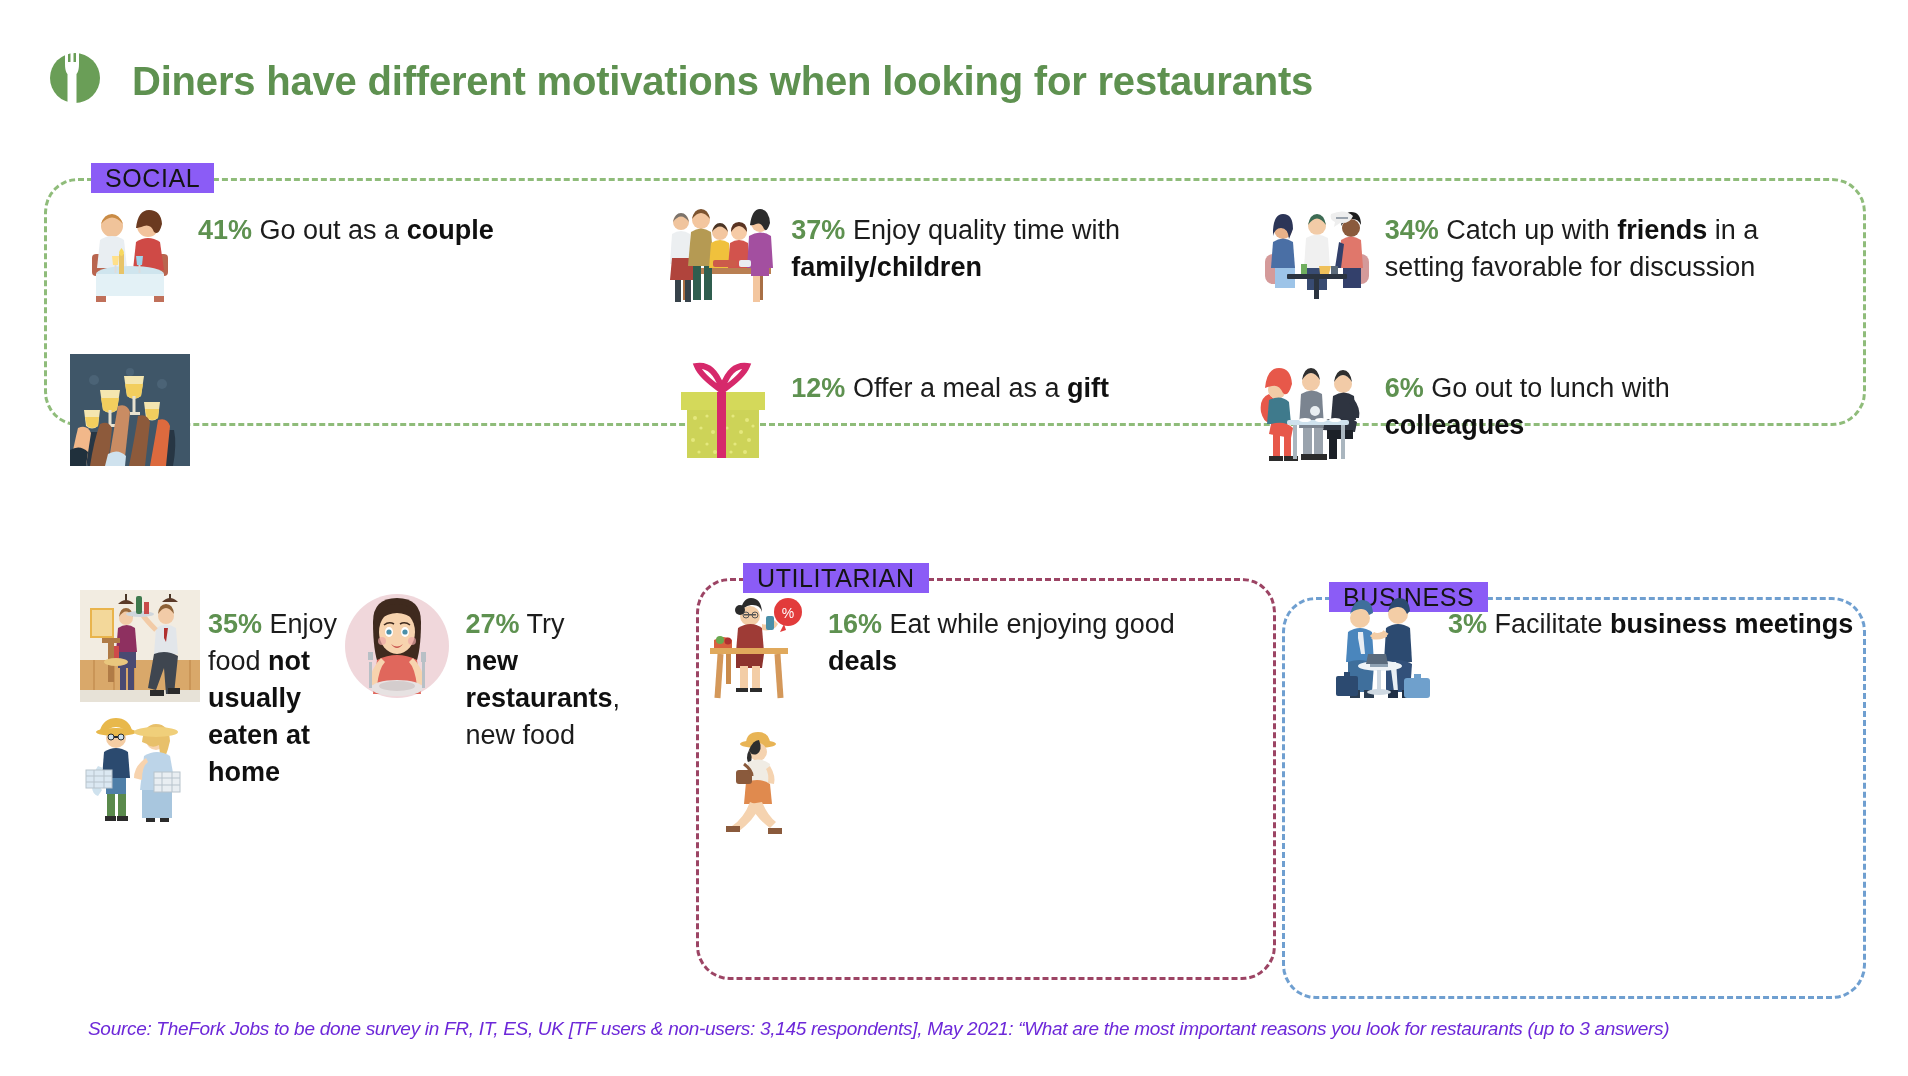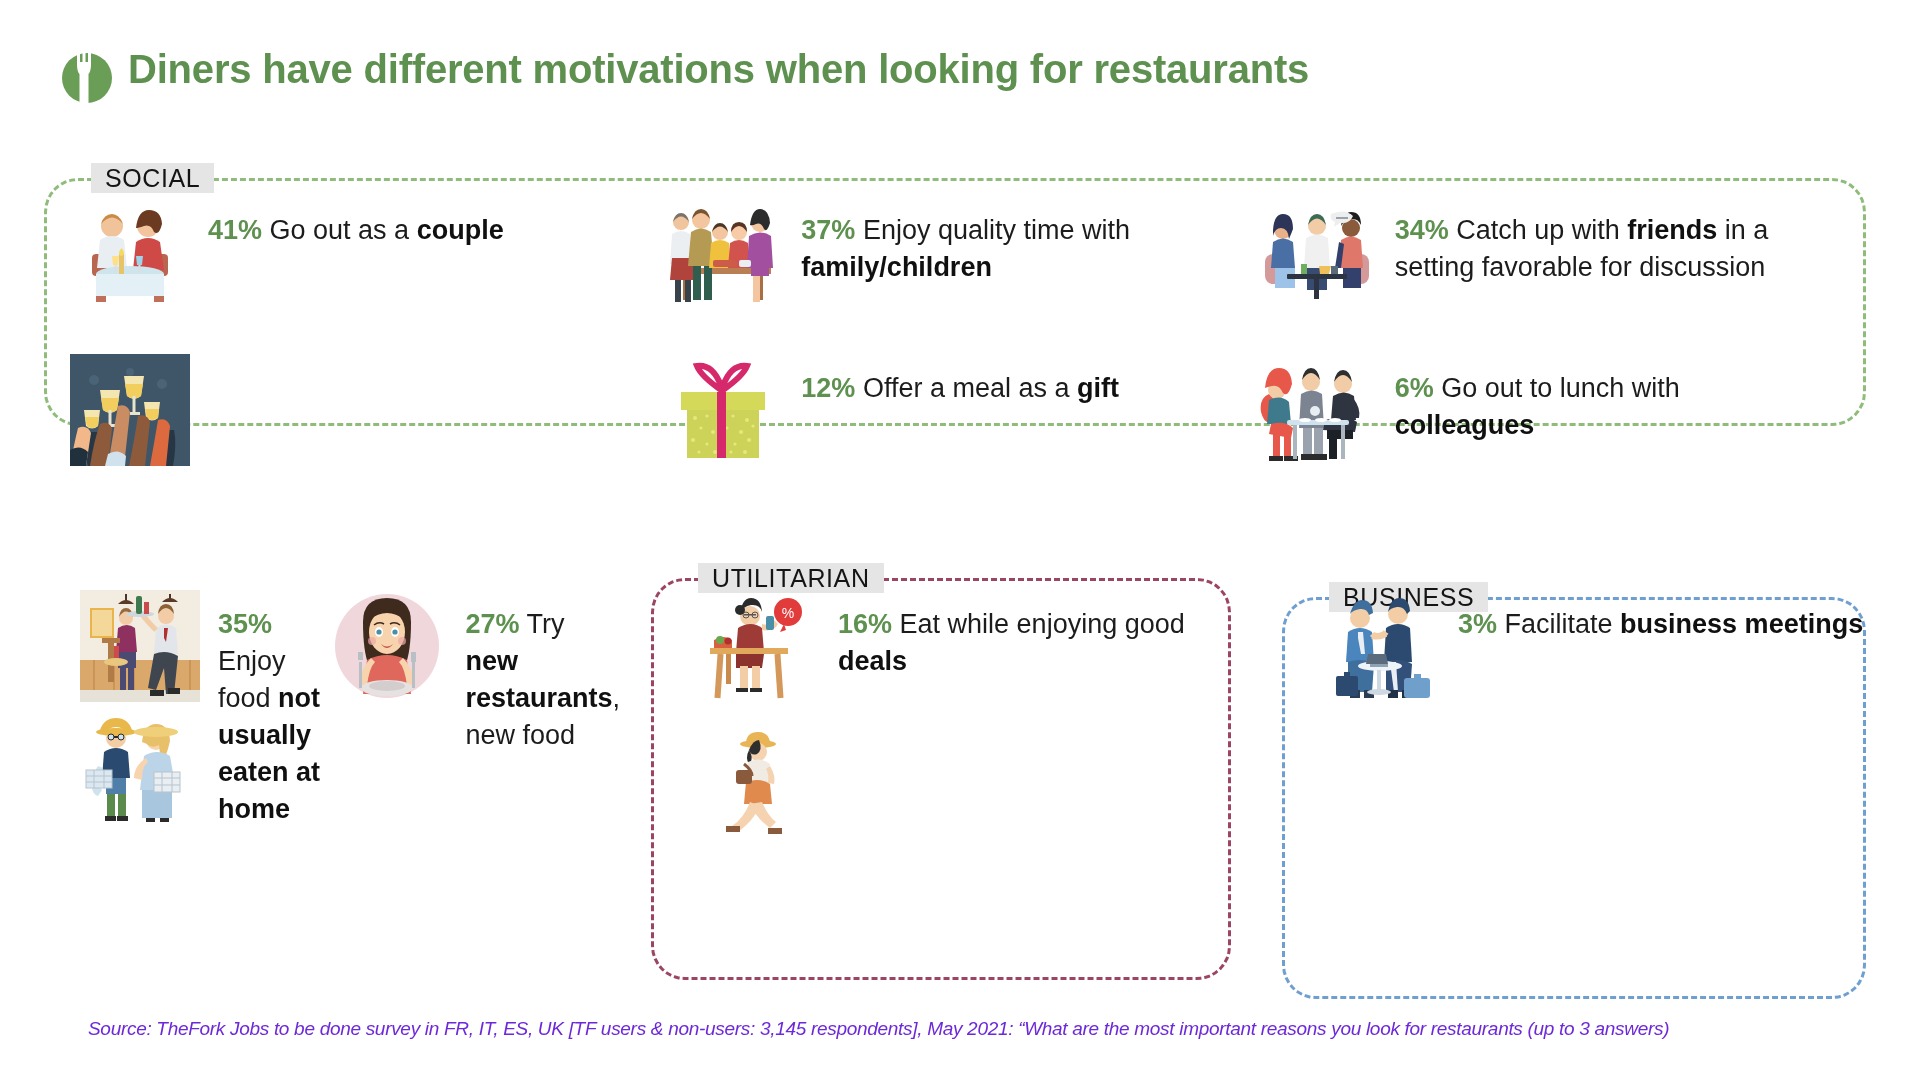--- a/index.html
+++ b/index.html
@@ -13,53 +13,53 @@
   .page {
     position: relative;
     width: 1908px;
     height: 1076px;
     background: #ffffff;
   }
 
   
   .header {
     position: absolute;
-    left: 56px;
+    left: 44px;
     top: 34px;
     display: flex;
-    align-items: center;
-    gap: 10px;
+    align-items: flex-end;
+    gap: 26px;
   }
   .logo-mark { width: 62px; height: 70px; flex: 0 0 auto; }
   .title {
     font-size: 40px;
     font-weight: bold;
     color: #5e9150;
     letter-spacing: -0.2px;
     white-space: nowrap;
   }
 
   
   .panel {
     position: absolute;
     border: 3px dashed #8fbc7a;
     border-radius: 34px;
     background: transparent;
   }
   .panel.social      { left: 44px;   top: 178px; width: 1822px; height: 248px; border-color:#8fbc7a; }
   .panel.discovery   { left: 44px;   top: 578px; width: 580px;  height: 402px; border-color:#e8a95c; }
-  .panel.utilitarian { left: 651px;  top: 578px; width: 580px;  height: 402px; border-color:#9c4464; }
+  .panel.utilitarian { left: 696px;  top: 578px; width: 580px;  height: 402px; border-color:#9c4464; }
   .panel.business    { left: 1282px; top: 597px; width: 584px;  height: 402px; border-color:#6f9fd0; }
 
   
   .panel-label {
     position: absolute;
     top: -18px;
     left: 44px;
-    background: #e5e5e5;
+    background: #8b5cf6;
     padding: 0 14px;
     font-size: 25px;
     font-weight: normal;
     color: #141414;
     letter-spacing: 0.6px;
     line-height: 30px;
     white-space: nowrap;
   }
 
   
@@ -73,21 +73,21 @@
     grid-auto-rows: 158px;
     column-gap: 0px;
   }
   .items.discovery  { left: 80px;  top: 590px; width: 540px; grid-template-columns: 1fr 1fr; grid-auto-rows: 122px; }
   .items.utilitarian{ left: 700px; top: 590px; width: 540px; grid-template-columns: 1fr; grid-auto-rows: 138px; }
   .items.business   { left: 1320px;top: 590px; width: 546px; grid-template-columns: 1fr; grid-auto-rows: 138px; }
 
   .item {
     display: flex;
     align-items: flex-start;
-    gap: 18px;
+    gap: 8px;
   }
   .item-art {
     flex: 0 0 auto;
     width: 120px;
     height: 112px;
     position: relative;
     overflow: hidden;
   }
   .item-art svg { display: block; width: 100%; height: 100%; }
 

